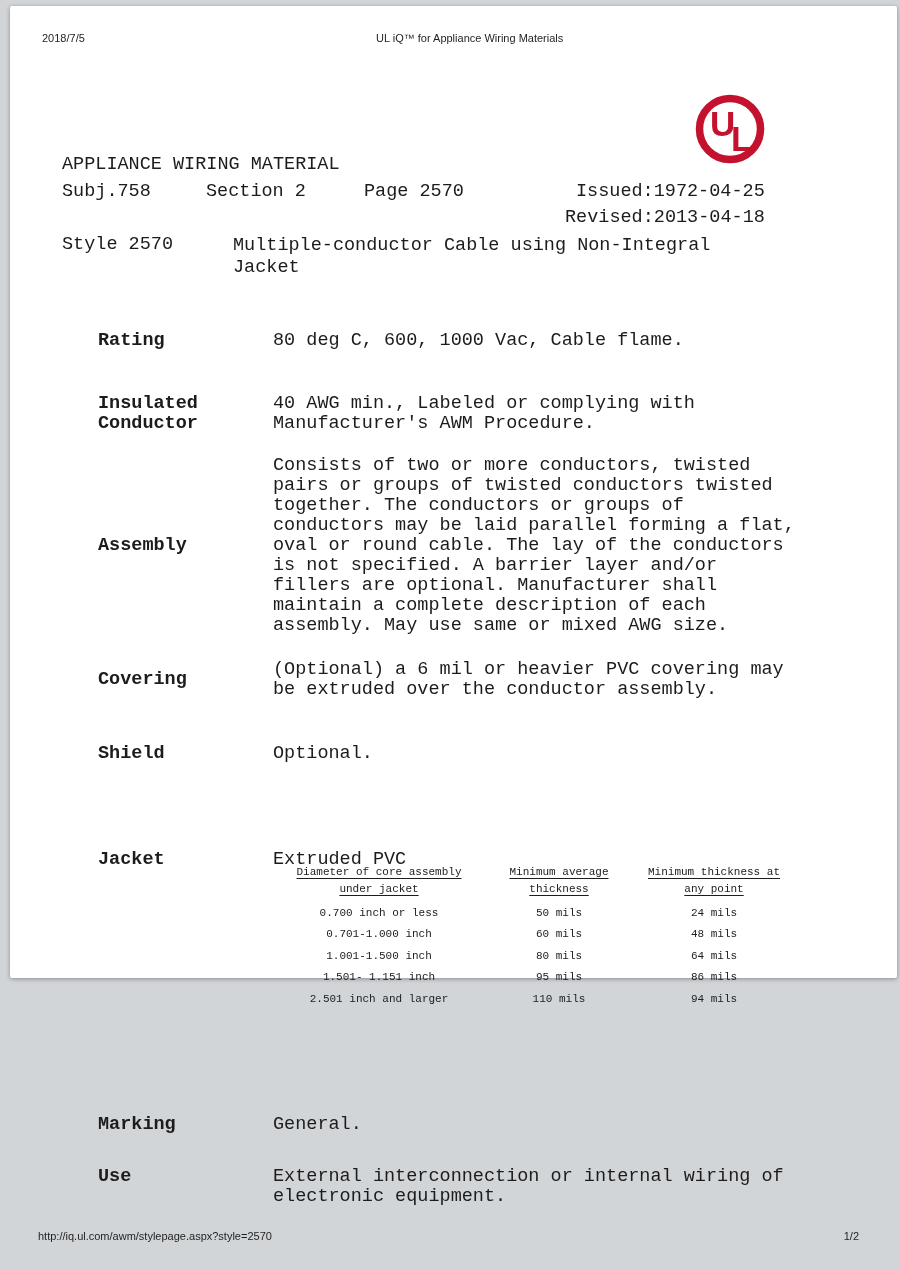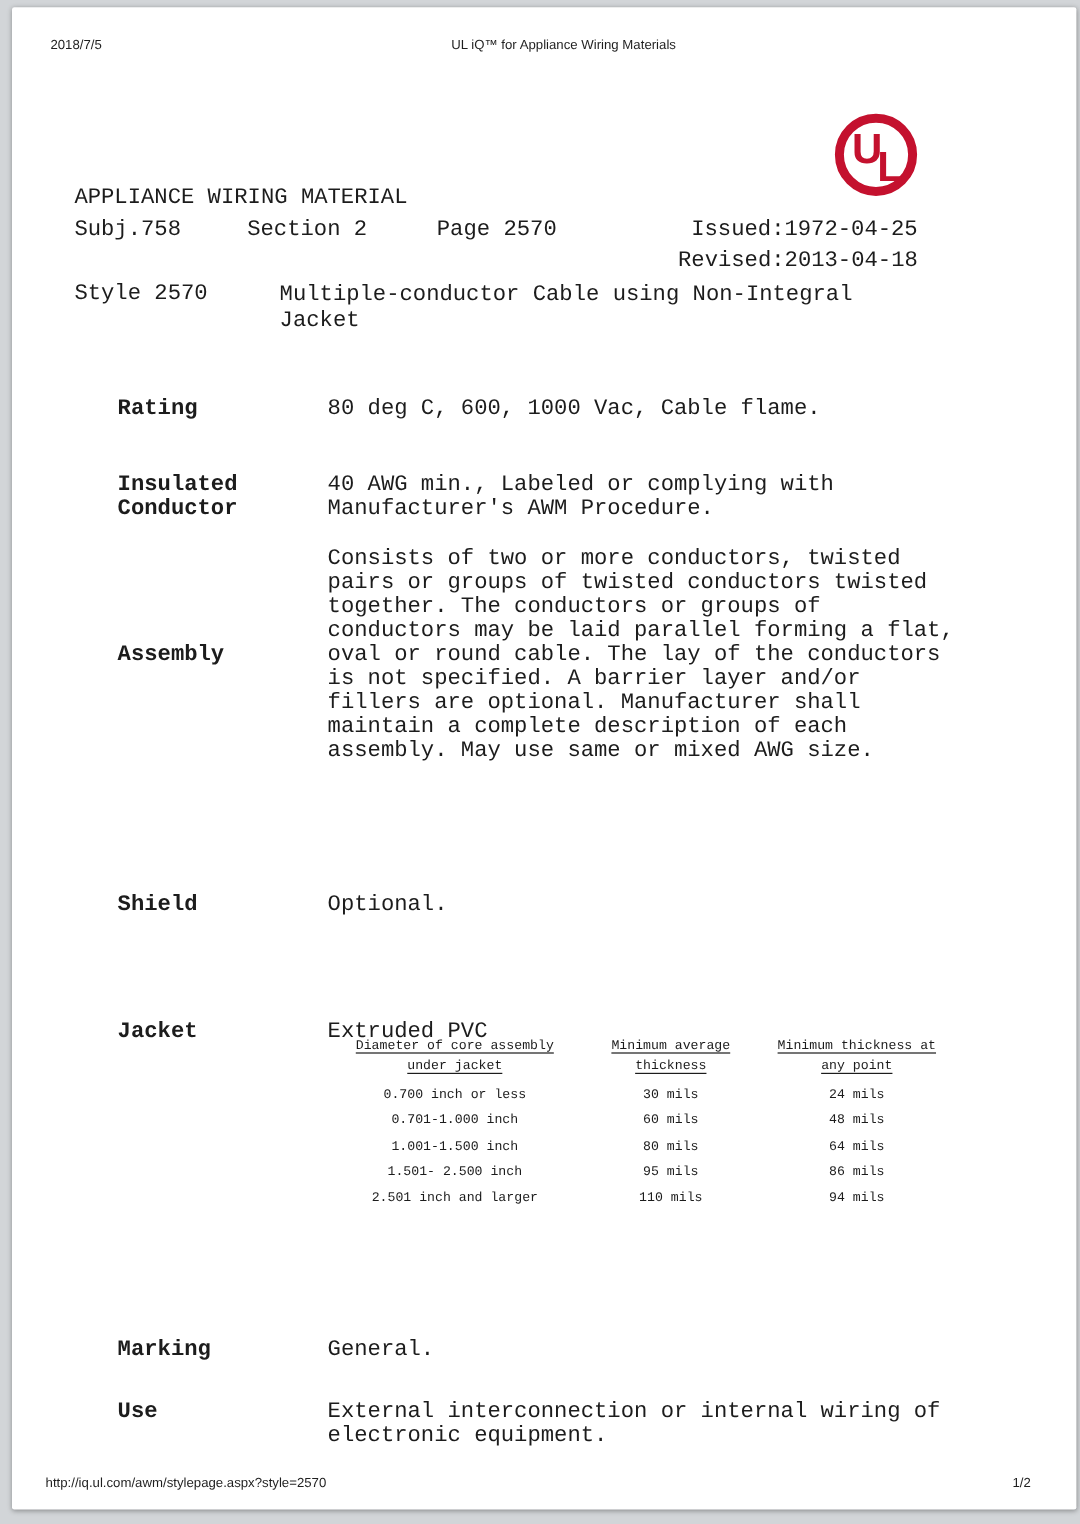--- a/index.html
+++ b/index.html
@@ -6,21 +6,21 @@
   html, body { width: 900px; height: 1270px; }
   body {
     background: #d2d5d8;
     font-family: "Liberation Sans", sans-serif;
     position: relative;
     overflow: hidden;
   }
   .page {
     position: absolute;
     left: 10px; top: 6px;
-    width: 887px; height: 1252px;
+    width: 887px; height: 972px;
     background: #ffffff;
     box-shadow: 0 1px 4px rgba(0,0,0,0.35);
     border-radius: 2px;
   }
   .abs { position: absolute; }
 
   
   .chrome-text {
     font-family: "Liberation Sans", sans-serif;
     font-size: 11px;
@@ -117,20 +117,24 @@
   <div class="section doc" style="top:388px;">
     <div class="label wrap">Insulated Conductor</div>
     <div class="value wrap">40 AWG min., Labeled or complying with Manufacturer's AWM Procedure.</div>
   </div>
 
   <div class="section doc center-label" style="top:450px;">
     <div class="label wrap">Assembly</div>
     <div class="value wrap">Consists of two or more conductors, twisted pairs or groups of twisted conductors twisted together. The conductors or groups of conductors may be laid parallel forming a flat, oval or round cable. The lay of the conductors is not specified. A barrier layer and/or fillers are optional. Manufacturer shall maintain a complete description of each assembly. May use same or mixed AWG size.</div>
   </div>
 
+  <div class="section doc center-label" style="top:654px;">
+    <div class="label wrap">Covering</div>
+    <div class="value wrap">(Optional) a 6 mil or heavier PVC covering may be extruded over the conductor assembly.</div>
+  </div>
 
   <div class="section doc" style="top:738px;">
     <div class="label wrap">Shield</div>
     <div class="value wrap">Optional.</div>
   </div>
 
   <div class="section doc" style="top:844px;">
     <div class="label wrap">Jacket</div>
     <div class="value wrap">Extruded PVC</div>
   </div>
@@ -143,32 +147,32 @@
     <div class="hcell">
       <span class="hline">Minimum average</span><br>
       <span class="hline">thickness</span>
     </div>
     <div class="hcell">
       <span class="hline">Minimum thickness at</span><br>
       <span class="hline">any point</span>
     </div>
 
     <div class="cell row-start">0.700 inch or less</div>
-    <div class="cell row-start">30 mils</div>
+    <div class="cell row-start">50 mils</div>
     <div class="cell row-start">24 mils</div>
 
     <div class="cell">0.701-1.000 inch</div>
     <div class="cell">60 mils</div>
     <div class="cell">48 mils</div>
 
     <div class="cell">1.001-1.500 inch</div>
     <div class="cell">80 mils</div>
     <div class="cell">64 mils</div>
 
-    <div class="cell">1.501- 2.500 inch</div>
+    <div class="cell">1.501- 1.151 inch</div>
     <div class="cell">95 mils</div>
     <div class="cell">86 mils</div>
 
     <div class="cell">2.501 inch and larger</div>
     <div class="cell">110 mils</div>
     <div class="cell">94 mils</div>
   </div>
 
 
   <div class="section doc" style="top:1161px;">

